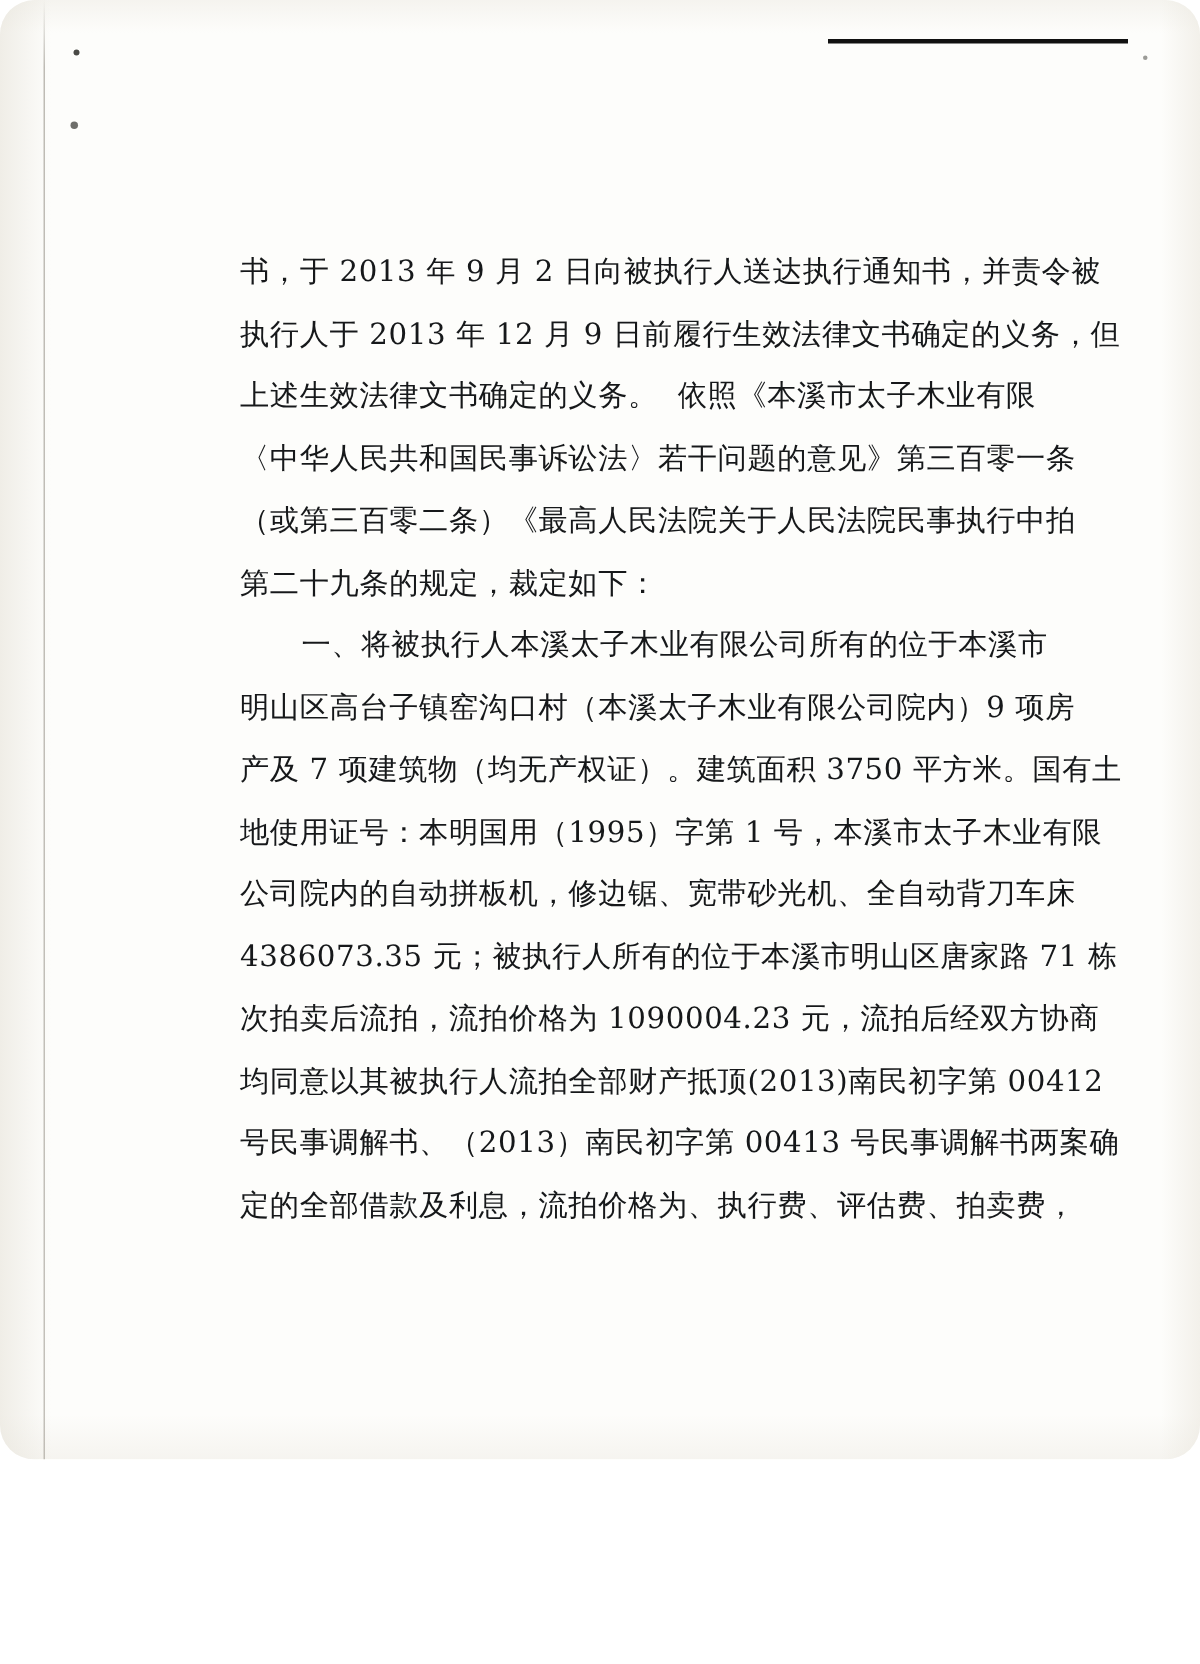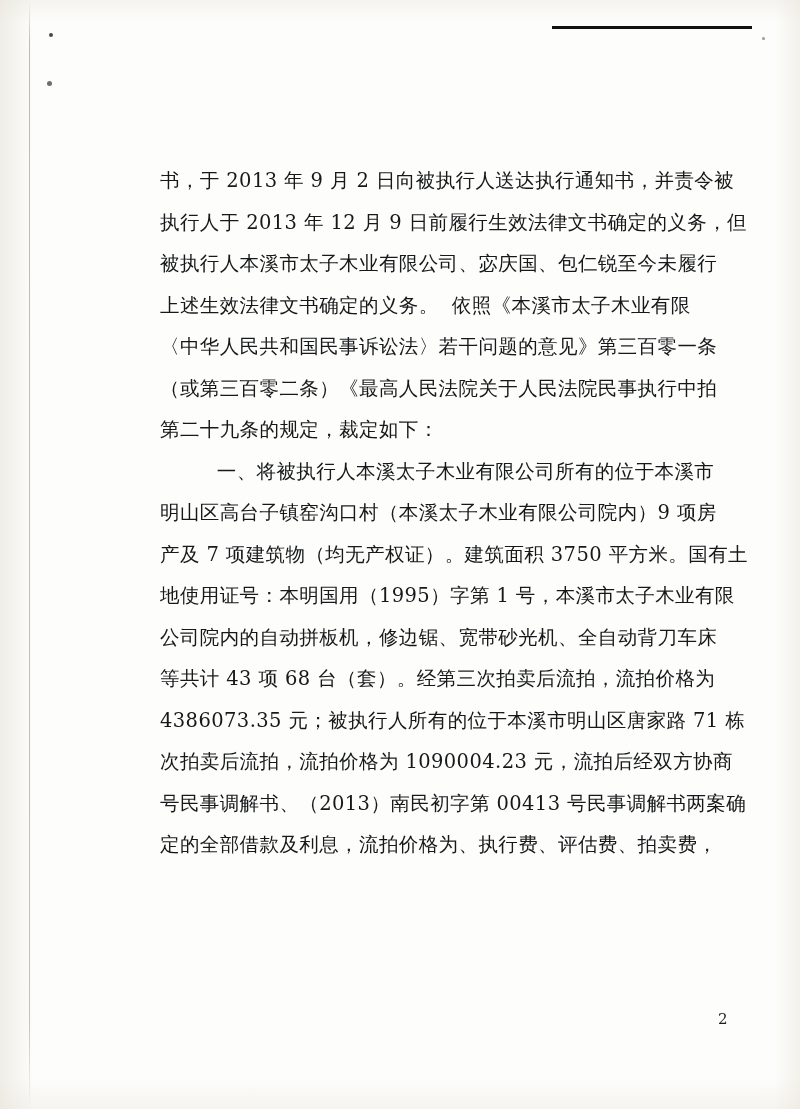--- a/index.html
+++ b/index.html
@@ -6,23 +6,24 @@
     margin: 0;
     padding: 0;
     background: #ffffff;
   }
   body {
     font-family: "DejaVu Serif", serif;
   }
   .page {
     position: relative;
     width: 800px;
-    height: 1109px;
+    height: 973px;
     background: #fdfdfb;
     overflow: hidden;
+    border-radius: 23px;
   }
   
   .paper-tint {
     position: absolute;
     inset: 0;
     background:
       linear-gradient(90deg, rgba(228,224,214,0.55) 0px, rgba(255,255,255,0) 34px),
       linear-gradient(270deg, rgba(232,228,218,0.5) 0px, rgba(255,255,255,0) 26px),
       linear-gradient(180deg, rgba(235,232,224,0.45) 0px, rgba(255,255,255,0) 22px),
       linear-gradient(0deg, rgba(238,235,228,0.5) 0px, rgba(255,255,255,0) 30px);
@@ -60,21 +61,21 @@
     width: 570px;
   }
   .line {
     font-size: 19.5px;
     line-height: 41.5px;
     color: #16181a;
     letter-spacing: 0.4px;
     white-space: pre;
     font-family: "DejaVu Serif", serif;
   }
-  .line.indent2 { padding-left: 41px; text-align: center; }
+  .line.indent2 { padding-left: 41px; }
   .page-number {
     position: absolute;
     left: 718px;
     top: 1010px;
     font-size: 15px;
     color: #1a1c1e;
     font-family: "DejaVu Serif", serif;
   }
 </style>
 </head>
@@ -85,32 +86,31 @@
   <div class="left-edge-line"></div>
   <div class="top-rule"></div>
   <div class="speck speck-a"></div>
   <div class="speck speck-b"></div>
   <div class="speck speck-c"></div>
 
   <div class="body-text">
 
     <div class="line">书，于 2013 年 9 月 2 日向被执行人送达执行通知书，并责令被</div>
     <div class="line">执行人于 2013 年 12 月 9 日前履行生效法律文书确定的义务，但</div>
-    <div class="line">被执行人本溪市太子木业有限公司、宓庆国、包仁锐至今未履行</div>
     <div class="line">上述生效法律文书确定的义务。  依照《本溪市太子木业有限</div>
     <div class="line">〈中华人民共和国民事诉讼法〉若干问题的意见》第三百零一条</div>
     <div class="line">（或第三百零二条）《最高人民法院关于人民法院民事执行中拍</div>
     <div class="line">第二十九条的规定，裁定如下：</div>
 
     <div class="line indent2">一、将被执行人本溪太子木业有限公司所有的位于本溪市</div>
     <div class="line">明山区高台子镇窑沟口村（本溪太子木业有限公司院内）9 项房</div>
     <div class="line">产及 7 项建筑物（均无产权证）。建筑面积 3750 平方米。国有土</div>
     <div class="line">地使用证号：本明国用（1995）字第 1 号，本溪市太子木业有限</div>
     <div class="line">公司院内的自动拼板机，修边锯、宽带砂光机、全自动背刀车床</div>
-    <div class="line">等共计 43 项 68 台（套）。经第三次拍卖后流拍，流拍价格为</div>
     <div class="line">4386073.35 元；被执行人所有的位于本溪市明山区唐家路 71 栋</div>
     <div class="line">次拍卖后流拍，流拍价格为 1090004.23 元，流拍后经双方协商</div>
+    <div class="line">均同意以其被执行人流拍全部财产抵顶(2013)南民初字第 00412</div>
     <div class="line">号民事调解书、（2013）南民初字第 00413 号民事调解书两案确</div>
     <div class="line">定的全部借款及利息，流拍价格为、执行费、评估费、拍卖费，</div>
   </div>
 
   <div class="page-number">2</div>
 </div>
 
 </body></html>

